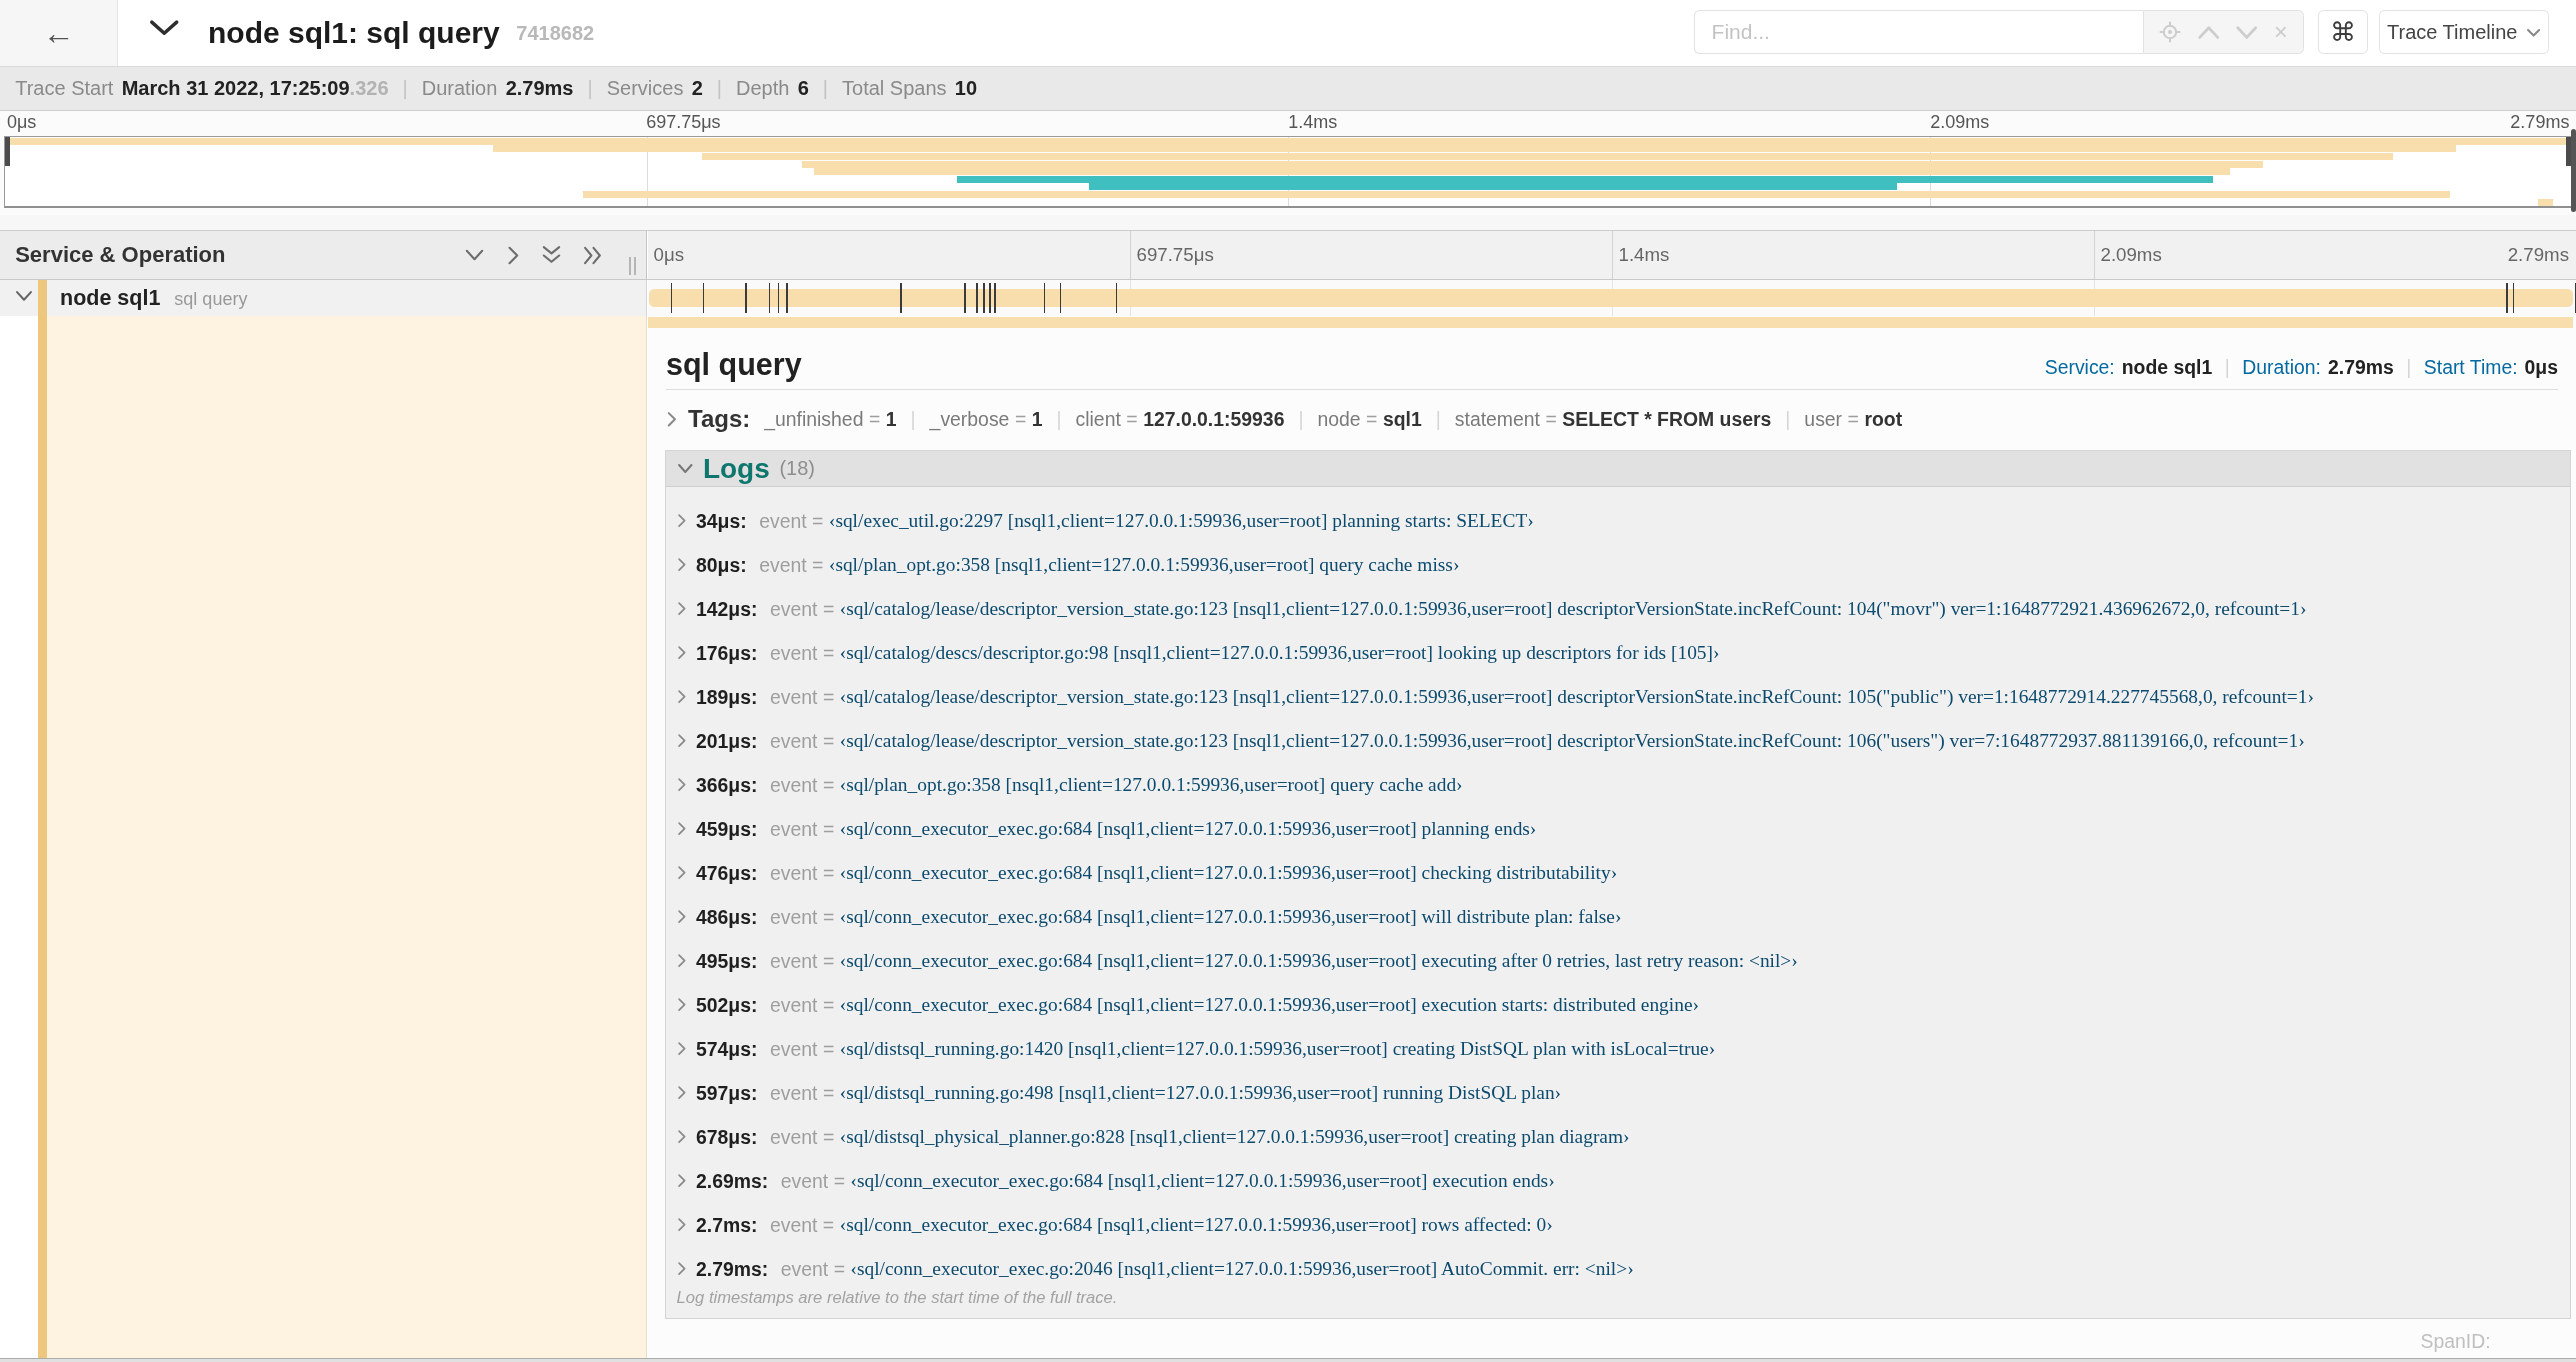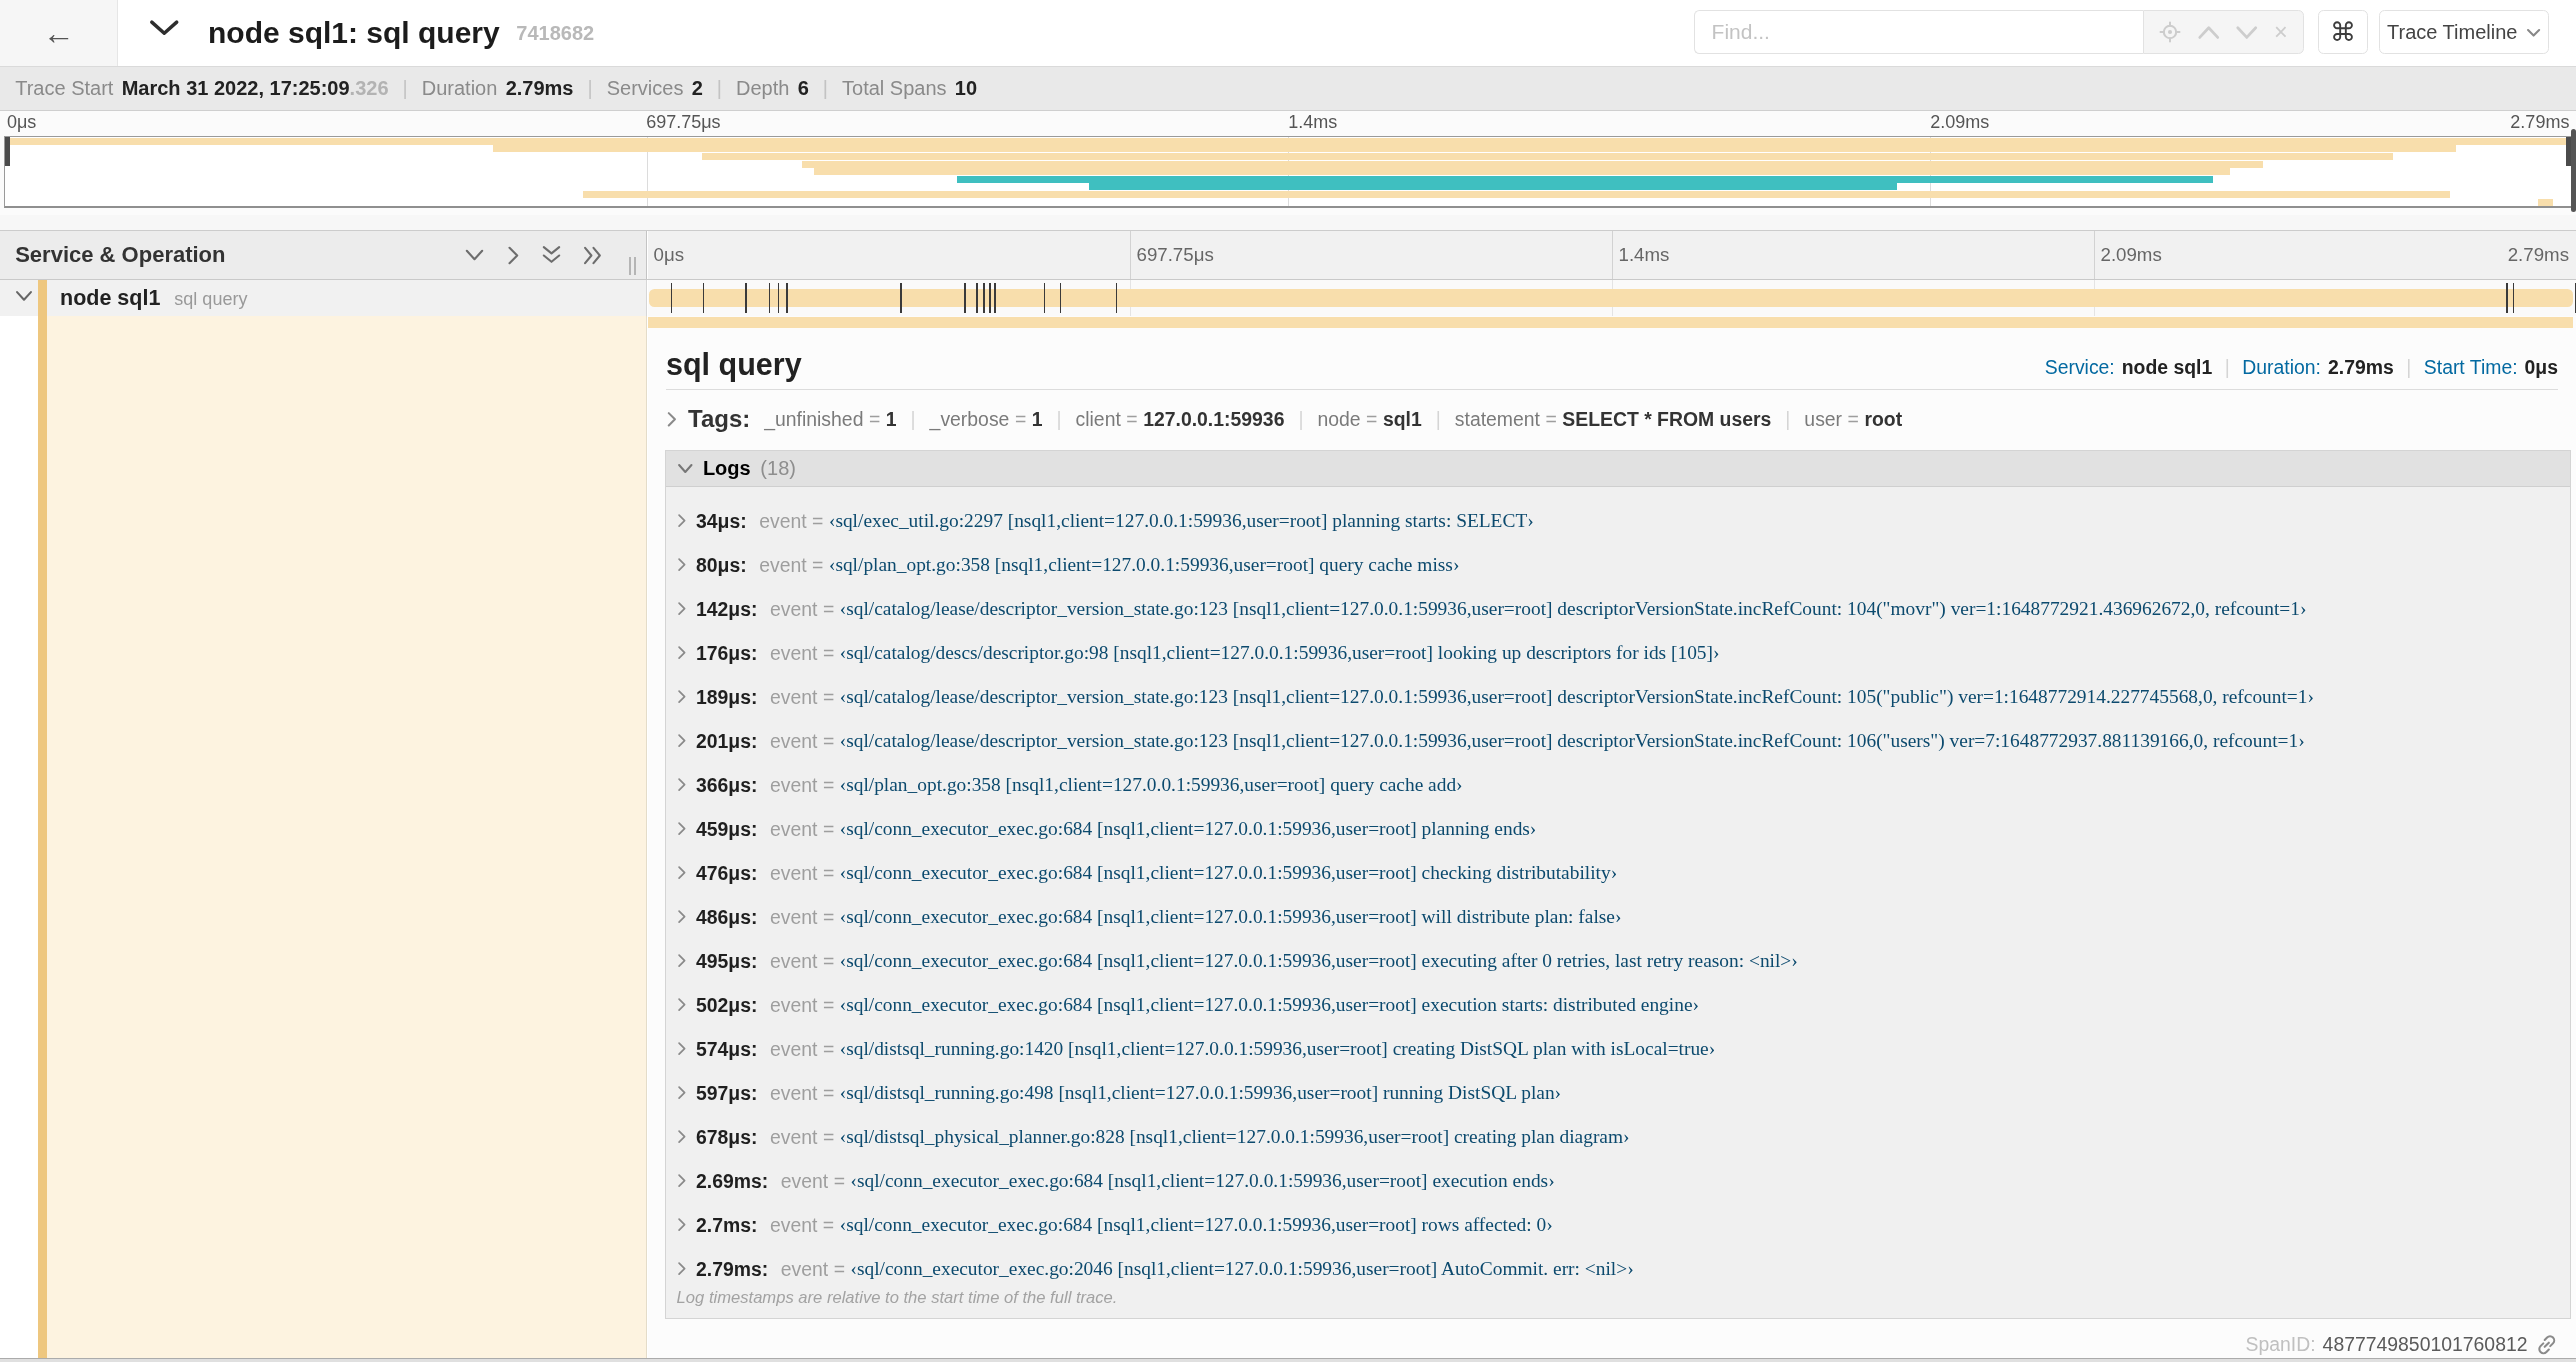--- a/index.html
+++ b/index.html
@@ -80,32 +80,32 @@
   .tags-row { position:absolute; left:18px; top:89px; right:18px; display:flex; align-items:center; font-size:19.4px; white-space:nowrap; }
   .tags-chev { margin-right:11px; display:flex; }
   .tags-label { font-weight:bold; color:#333; font-size:24px; margin-right:14px; }
   .tag-key { color:#7a7a7a; }
   .tag-eq { color:#9e9e9e; margin:0 5.5px; }
   .tag-value { color:#333; font-weight:600; }
   .tag-sep { color:#d5d5d5; margin:0 14px; }
 
   .logs-box { position:absolute; left:16.6px; top:134px; right:5.5px; height:869px; background:#f0f0f0; border:0.7px solid #d4d4d4; }
   .logs-head { height:36px; background:#e1e1e1; border-bottom:0.7px solid #cfcfcf; display:flex; align-items:center; padding-left:11px; gap:9.7px; cursor:pointer; }
-  .logs-title { font-size:20px; font-weight:bold; color:#000000; }
+  .logs-title { font-size:28px; font-weight:bold; color:#0f766e; }
   .logs-count { font-size:20px; color:#8e8e8e; }
   .logs-rows { padding-top:12px; }
   .log-row { height:44px; display:flex; align-items:center; padding-left:11px; font-size:19.4px; white-space:nowrap; cursor:pointer; }
   .log-chev { margin-right:9.7px; display:flex; }
   .log-time { font-weight:bold; color:#1f1f1f; margin-right:12.5px; }
   .log-key { color:#9e9e9e; }
   .log-eq { color:#9e9e9e; margin:0 5.5px; }
   .log-value { color:#0c4a6e;font-family:Liberation Serif, serif; }
   .logs-foot { position:absolute; left:11px; bottom:9.7px; font-size:16.6px; color:#a2a2a2;font-style:italic; }
 
-  .spanid-row { position:absolute; right:18px; top:1014px; height:29px; display:flex; align-items:center; gap:7px; font-size:19.4px; }
+  .spanid-row { position:absolute; right:18px; top:1014px; height:29px; display:flex; align-items:center; gap:7px; font-size:19.4px;flex-direction:column; }
   .spanid-label { color:#c0c0c0; }
   .spanid-value { color:#5a5a5a; }
 
   .bottom-strip { position:absolute; left:0; bottom:0; width:2576px; height:4.8px; background:#e0e0e0; border-top:0.7px solid #ababab; }
   .mm-scroll { position:absolute; right:0; top:129px; width:5.5px; height:83px; background:#555; border-radius:2.8px; }
 
   svg.ic { display:block; }
 </style>
 </head>
 <body>

